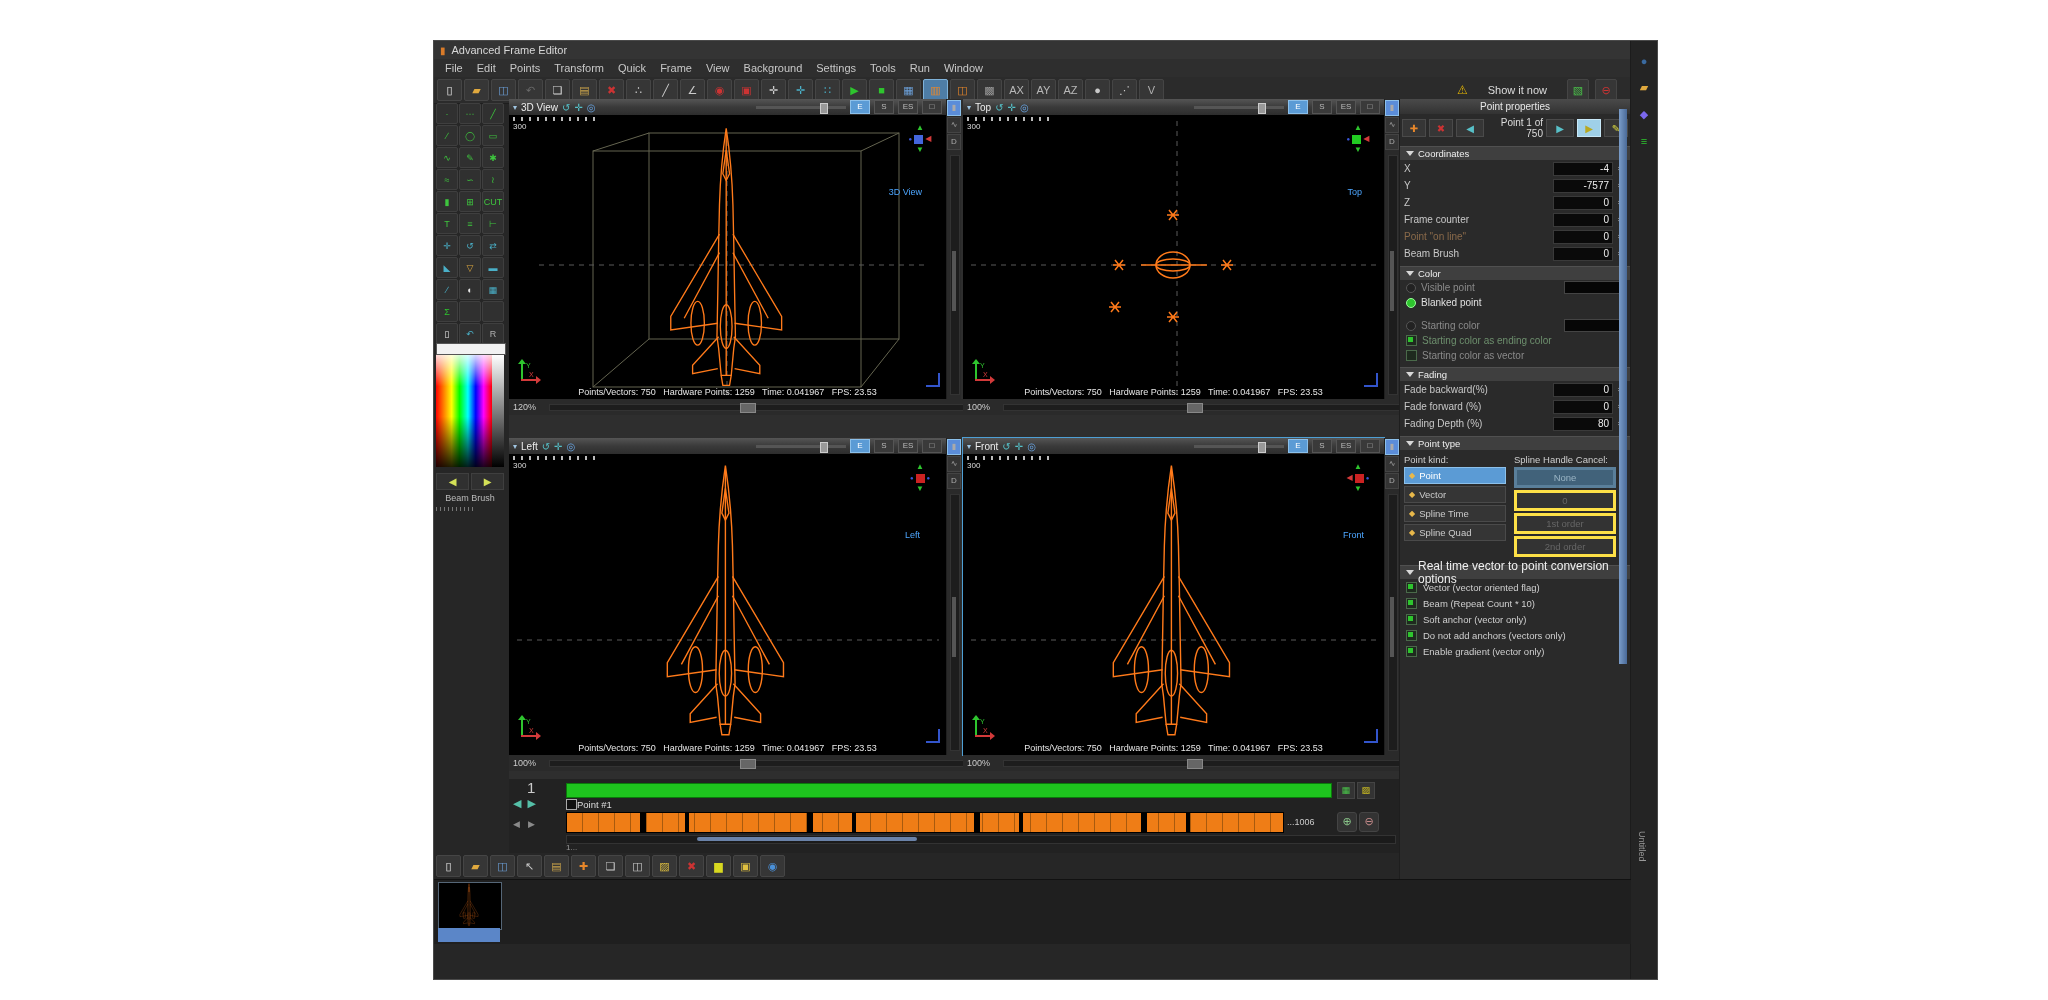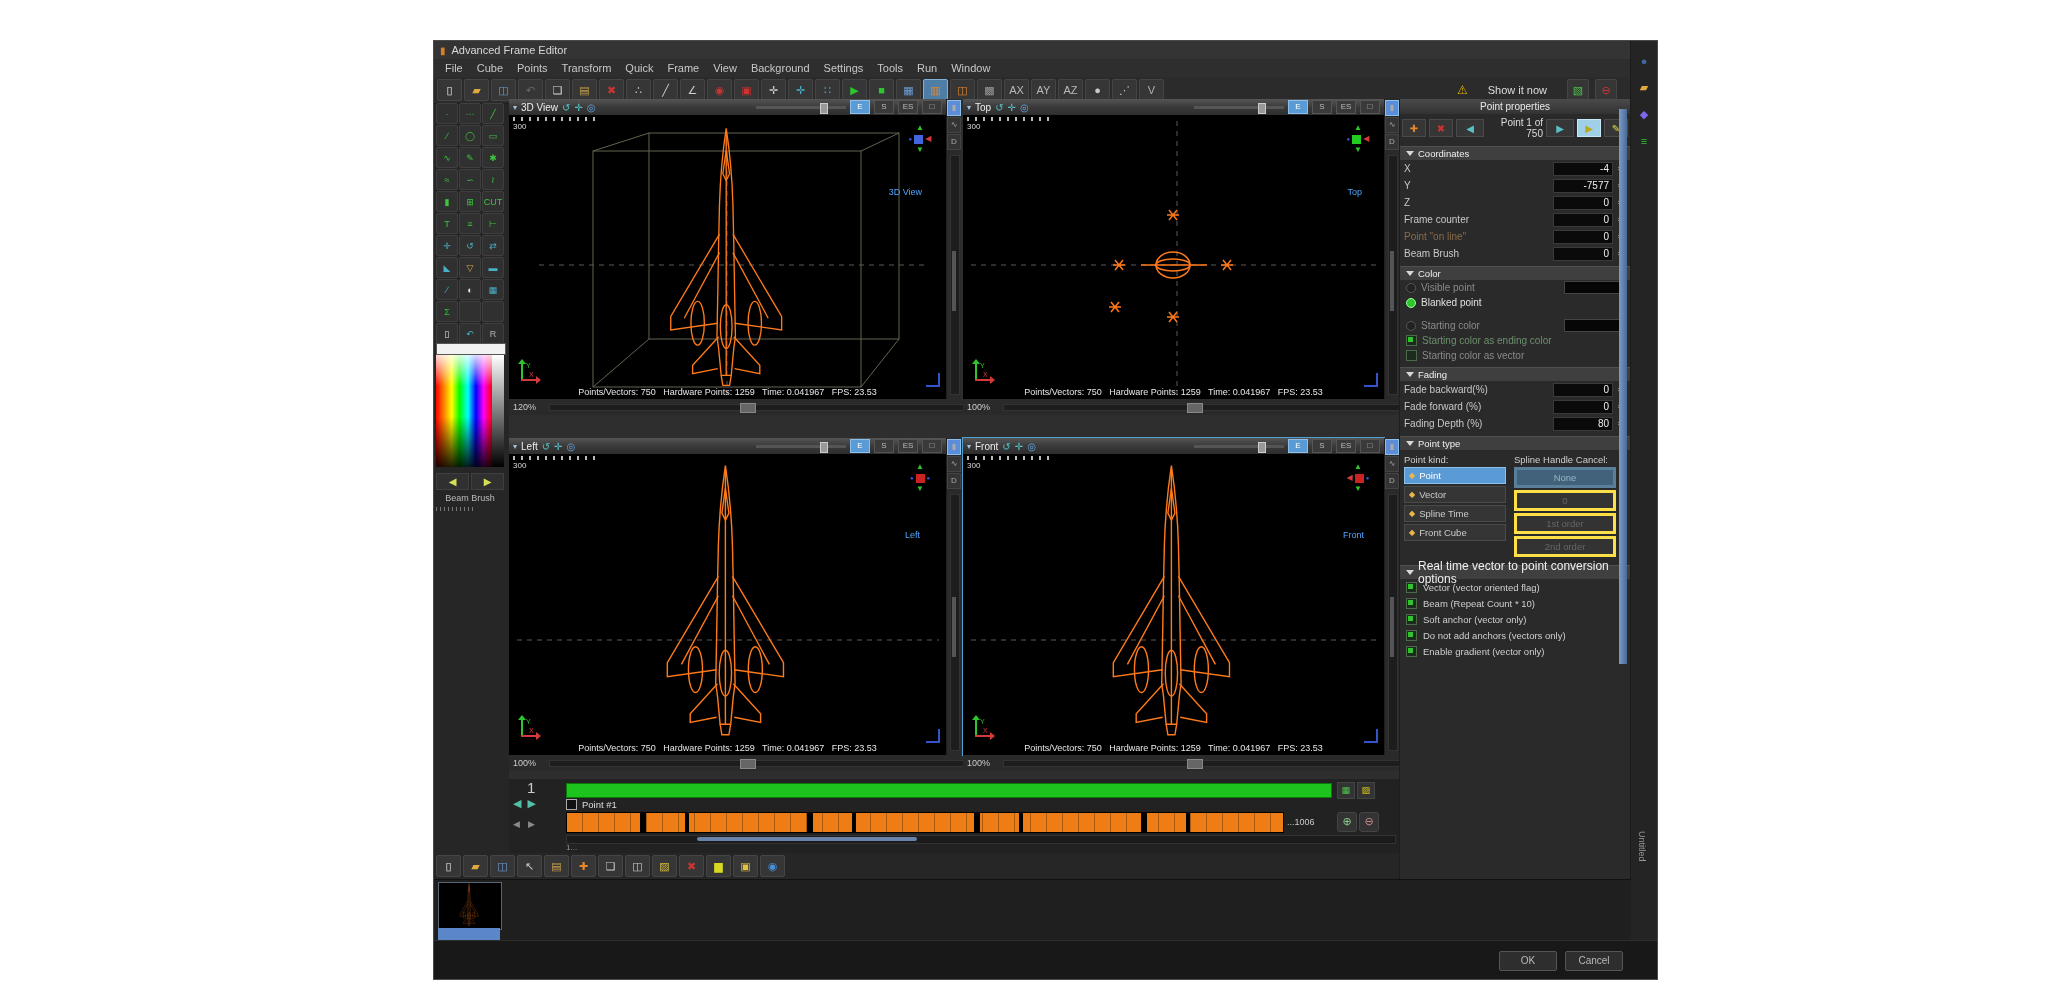--- a/index.html
+++ b/index.html
@@ -120,21 +120,21 @@
   .untitled{position:absolute;left:6px;top:790px;color:#999;font-size:9px;writing-mode:vertical-rl;}
   
   .tl{position:absolute;left:75px;top:738px;width:890px;height:74px;background:#222;}
   .tl-num{position:absolute;left:18px;top:0px;color:#cccccc;font-size:15px;}
   .tl-arr{position:absolute;left:4px;top:18px;display:flex;gap:6px;}
   .tl-arr span{color:#55c0a8;font-size:11px;}
   .tl-arr2{position:absolute;left:4px;top:40px;display:flex;gap:8px;}
   .tl-arr2 span{color:#8a8a8a;font-size:9px;}
   .greenbar{position:absolute;left:57px;top:4px;width:764px;height:13px;background:#1ec41e;border:1px solid #0a7a0a;}
   .gb-ic{position:absolute;top:3px;width:16px;height:15px;background:#333;border:1px solid #444;text-align:center;line-height:14px;font-size:9px;}
-  .trackrow{position:absolute;left:57px;top:19px;height:13px;display:flex;align-items:center;gap:5px;color:#ddd;font-size:9.5px;}
+  .trackrow{position:absolute;left:57px;top:19px;height:13px;display:flex;align-items:center;color:#ddd;font-size:9.5px;}
   .tr-box{width:9px;height:9px;background:#111;border:1px solid #aaa;}
   .orangebar{position:absolute;left:57px;top:33px;width:716px;height:19px;border:1px solid #000;
     background:
      repeating-linear-gradient(90deg,transparent 0 73px,#000 73px 79px,transparent 79px 118px,#000 118px 122px,transparent 122px 167px),
      repeating-linear-gradient(90deg,#ef7d16 0 15px,#a85a0e 15px 16px);}
   .endlab{position:absolute;left:778px;top:38px;color:#cccccc;font-size:9px;}
   .mag{position:absolute;top:33px;width:18px;height:18px;background:#333;border:1px solid #444;border-radius:3px;text-align:center;line-height:17px;font-size:11px;}
   .tl-scroll{position:absolute;left:57px;top:56px;width:828px;height:7px;background:#1b1b1b;border:1px solid #333;}
   .tl-thumb{position:absolute;left:130px;top:1px;width:220px;height:4px;background:#6a82a8;border-radius:2px;}
   .startlab{position:absolute;left:57px;top:56px;color:#999;font-size:8px;}
@@ -173,21 +173,21 @@
 
   <div class="titlebar">
     <span class="appicon">▮</span>
     <span class="title">Advanced Frame Editor</span>
     <span class="tclose">✕</span>
   </div>
 
   <div class="menubar">
 
   <span class="mitem">File</span>
-      <span class="mitem">Cube</span>
+      <span class="mitem">Edit</span>
       <span class="mitem">Points</span>
       <span class="mitem">Transform</span>
       <span class="mitem">Quick</span>
       <span class="mitem">Frame</span>
       <span class="mitem">View</span>
       <span class="mitem">Background</span>
       <span class="mitem">Settings</span>
       <span class="mitem">Tools</span>
       <span class="mitem">Run</span>
       <span class="mitem">Window</span>
@@ -820,21 +820,21 @@
             <div class="kbtn">
               <span class="kic">◆</span>
               <span>Vector</span>
             </div>
             <div class="kbtn">
               <span class="kic">◆</span>
               <span>Spline Time</span>
             </div>
             <div class="kbtn">
               <span class="kic">◆</span>
-              <span>Front Cube</span>
+              <span>Spline Quad</span>
             </div>
           </div>
       </div>
       <div class="kcol">
         <div class="klab">Spline Handle Cancel:</div>
         <div>
 
         <div class="hbtn2 sel">None</div>
             <div class="hbtn2">0</div>
             <div class="hbtn2">1st order</div>
@@ -962,18 +962,14 @@
 
   <div class="thumbstrip">
     <div class="thumb">
       <svg width="60" height="44" viewBox="0 0 160 320" preserveAspectRatio="xMidYMid meet">
           <use href="#jet"></use>
         </svg>
     </div>
     <div class="thumbsel"></div>
   </div>
 
-  <div class="footer">
-    <span class="fbtn" style="right:100px">OK</span>
-    <span class="fbtn" style="right:34px">Cancel</span>
-  </div>
 
 </div>
 
 </body></html>

